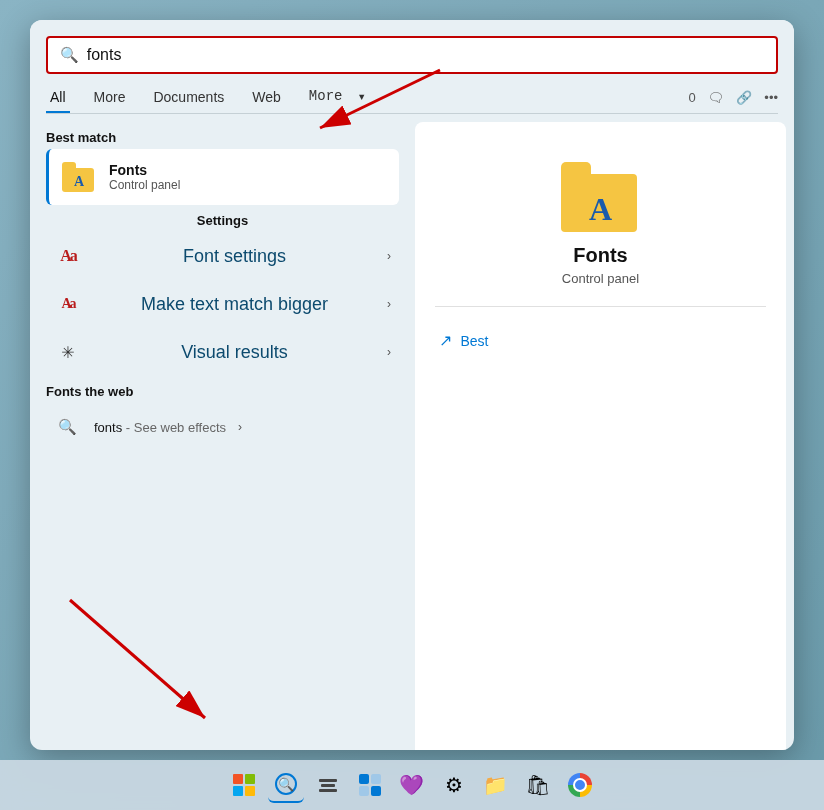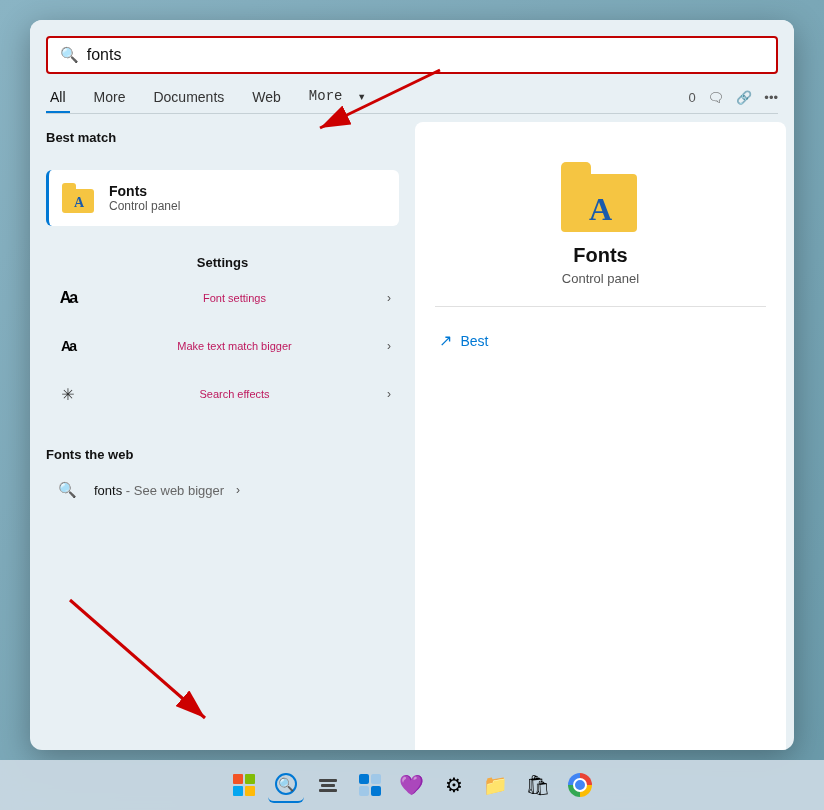--- a/index.html
+++ b/index.html
@@ -121,21 +121,21 @@
       flex: 1;
       overflow: hidden;
     }
 
     
     .left-panel {
       width: 385px;
       padding: 16px 16px;
       display: flex;
       flex-direction: column;
-      gap: 21px;
+      gap: 0;
       overflow-y: auto;
     }
 
     .section-title {
       font-size: 13px;
       font-weight: 600;
       color: #111;
       margin-bottom: 4px;
     }
 
@@ -232,22 +232,22 @@
       display: flex;
       align-items: center;
       justify-content: center;
       color: #333;
       font-size: 16px;
       flex-shrink: 0;
     }
 
     .setting-label {
       flex: 1;
-      font-size: 11px;
-      color: #be185d;
+      font-size: 18px;
+      color: #0c4a6e;
     }
 
     .setting-chevron {
       color: #555;
       font-size: 12px;
     }
 
     
     .web-section {
       margin-top: 8px;
@@ -498,22 +498,22 @@
       transform: translate(-50%, -50%);
       width: 10px; height: 10px;
       background: #4285f4;
       border-radius: 50%;
       border: 2px solid white;
     }
 
     
     .aa-icon {
       font-weight: bold;
-      color: #000000;
-      font-family: Liberation Sans, sans-serif;
+      color: #b91c1c;
+      font-family: Liberation Serif, serif;
       font-size: 16px;
       letter-spacing: -2px;
     }
 
     .tabs-line {
       height: 1px;
       background: #c5d0d5;
       margin: 0 16px;
     }
   </style>
@@ -592,32 +592,32 @@
               <span class="aa-icon" style="font-size:14px;">Aa</span>
             </div>
             <span class="setting-label">Make text match bigger</span>
             <span class="setting-chevron">›</span>
           </div>
 
           <div class="setting-item">
             <div class="setting-icon">
               <span>✳</span>
             </div>
-            <span class="setting-label">Search effects</span>
+            <span class="setting-label">Visual results</span>
             <span class="setting-chevron">›</span>
           </div>
         </div>
 
         <div class="web-section">
           <div class="section-title">Fonts the web</div>
           <div class="web-item">
             <div class="web-icon">🔍</div>
             <span class="web-label">
               <span>fonts</span>
-              <span class="muted"> <span>- See web bigger</span></span>
+              <span class="muted"> <span>- See web effects</span></span>
             </span>
             <span class="setting-chevron">›</span>
           </div>
         </div>
 
       </div>
 
       <div class="right-panel">
         <div class="right-panel-icon" style="position: relative;">
           <div class="folder-tab-lg" style="width: 30px; height: 12px; background: rgb(245, 197, 66); border-radius: 5px 5px 0px 0px; position: absolute; top: 0px; left: 0px;"></div>

